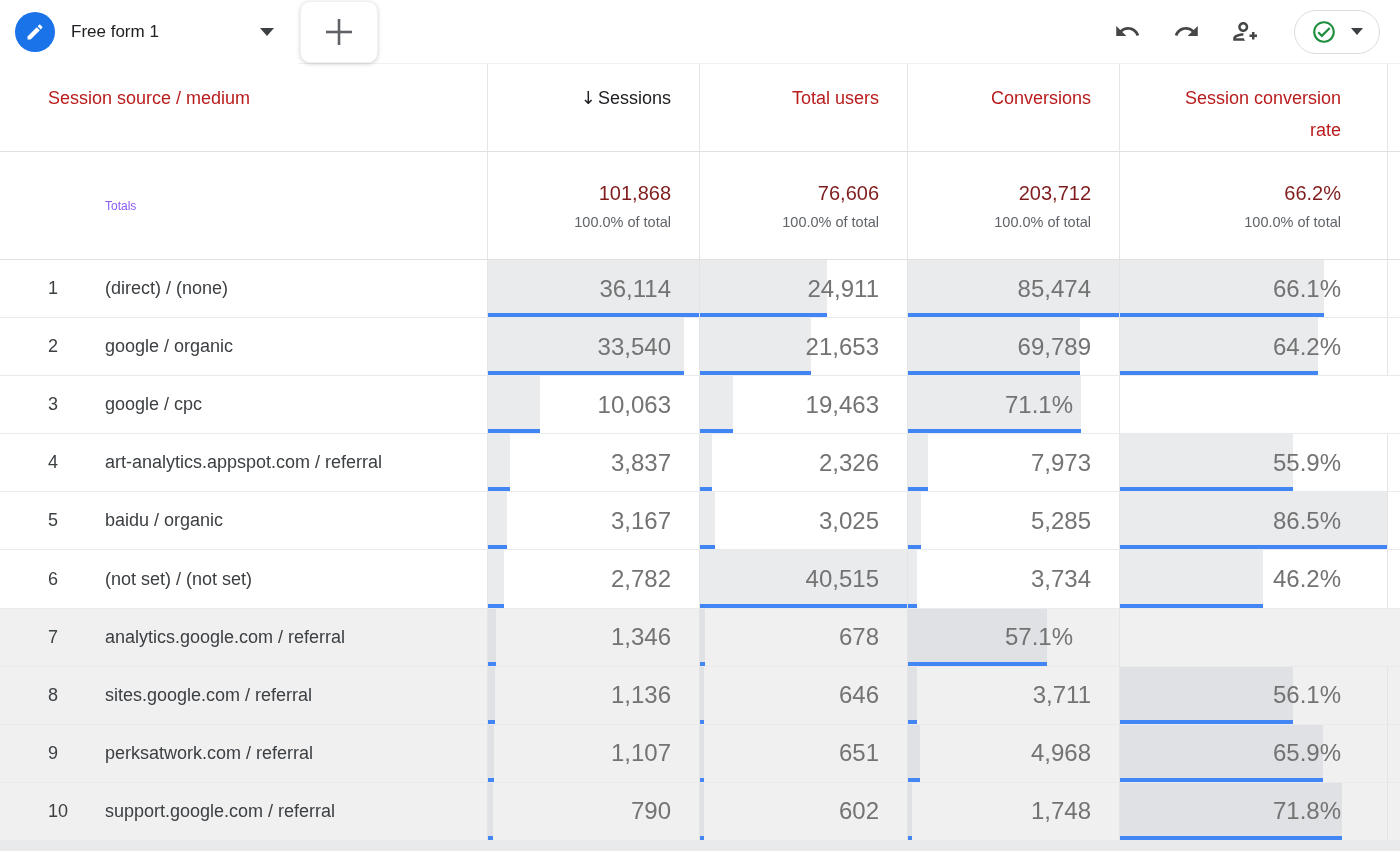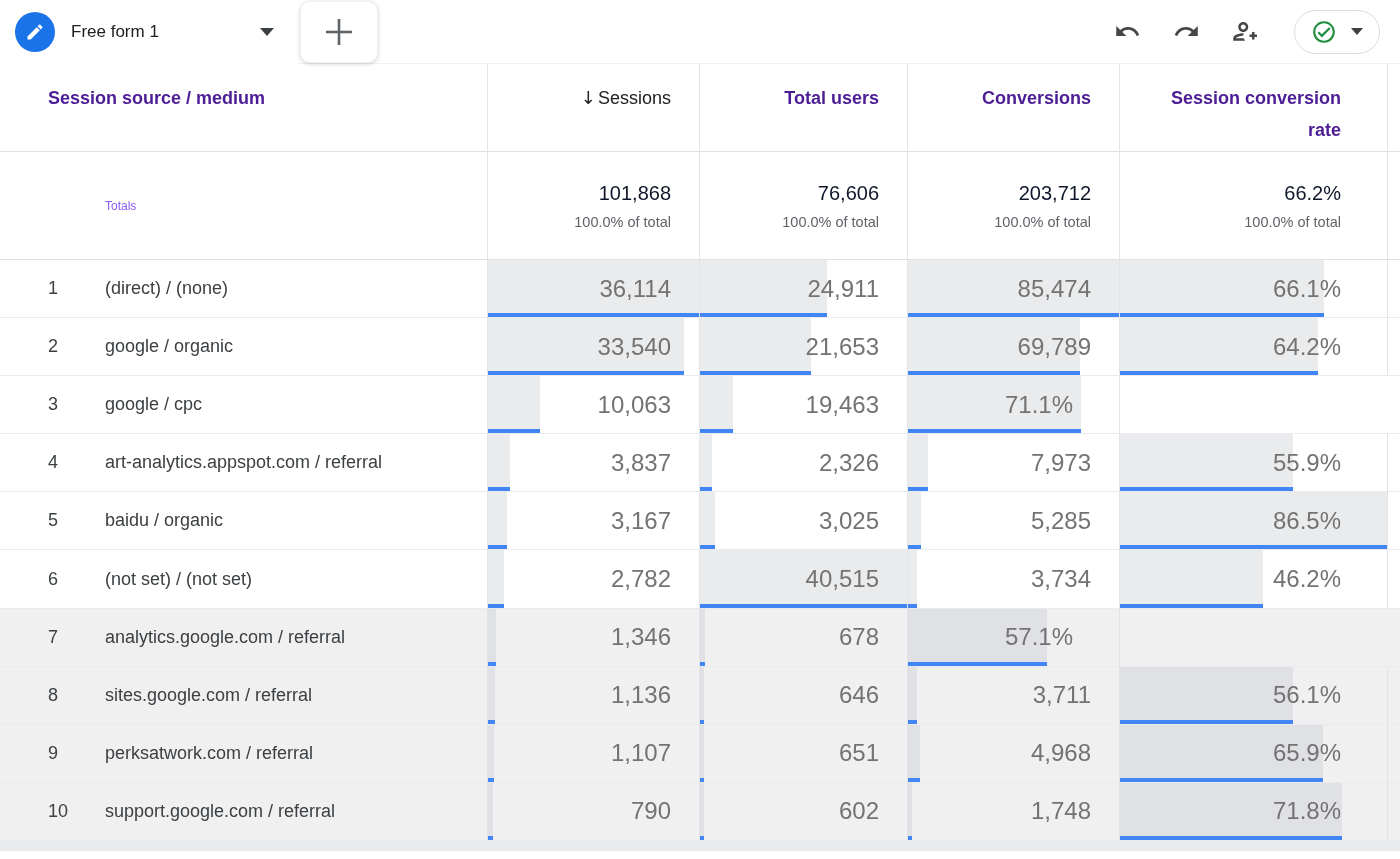--- a/index.html
+++ b/index.html
@@ -32,34 +32,34 @@
   .tr { display:grid; grid-template-columns:488px 212px 208px 212px 268px 1fr; }
   .thead { height:88px; border-bottom:1px solid #e0e0e0; }
   .totals-row { height:108px; border-bottom:1px solid #e0e0e0; }
   .data-row { height:58.1px; border-bottom:1px solid #e8eaed; background:#fff; }
   .data-row.shaded { background:#f0f0f1; }
 
   .cell { border-right:1px solid #e3e4e6; position:relative; }
   .gutter { border-right:none; }
 
   .th { display:flex; align-items:flex-start; padding-top:18px; font-size:18px;
-    color:#4c1d95; line-height:32px; cursor:pointer;font-weight:bold; }
+    color:#b91c1c; line-height:32px; cursor:pointer; }
   .th.dim-h { padding-left:48px; }
   .th.num-h { justify-content:flex-end; text-align:right; padding-right:28px; }
   .th.rate-h { padding-right:46px; }
   .th.sorted { color:#202124; font-weight:500; }
   .sort-arrow { font-family:"DejaVu Sans",sans-serif; font-weight:400; margin-right:2px; }
   .wrap-narrow { display:inline-block; max-width:178px; }
 
   .totals-label-cell { display:flex; align-items:center; padding-left:105px; }
   .totals-label { font-size:12px; font-weight:500; color:#8b5cf6; }
   .total-cell { display:flex; flex-direction:column; justify-content:center;
     align-items:flex-end; padding-right:28px; gap:9px; }
   .total-cell.rate { padding-right:46px; }
-  .total-value { font-size:20px; font-weight:500; color:#0f172a; }
+  .total-value { font-size:20px; font-weight:500; color:#7f1d1d; }
   .total-sub { font-size:14.5px; color:#5f6368; }
 
   .label-cell { display:flex; align-items:center; padding-left:48px; }
   .rank { width:57px; font-size:18px; color:#3c4043; flex:0 0 auto; }
   .dim { font-size:18px; color:#3c4043; white-space:nowrap; }
 
   .metric { display:flex; align-items:center; justify-content:flex-end;
     padding-right:28px; }
   .metric.rate { padding-right:46px; }
   .bar { position:absolute; left:0; top:0; bottom:0; min-width:4px;

